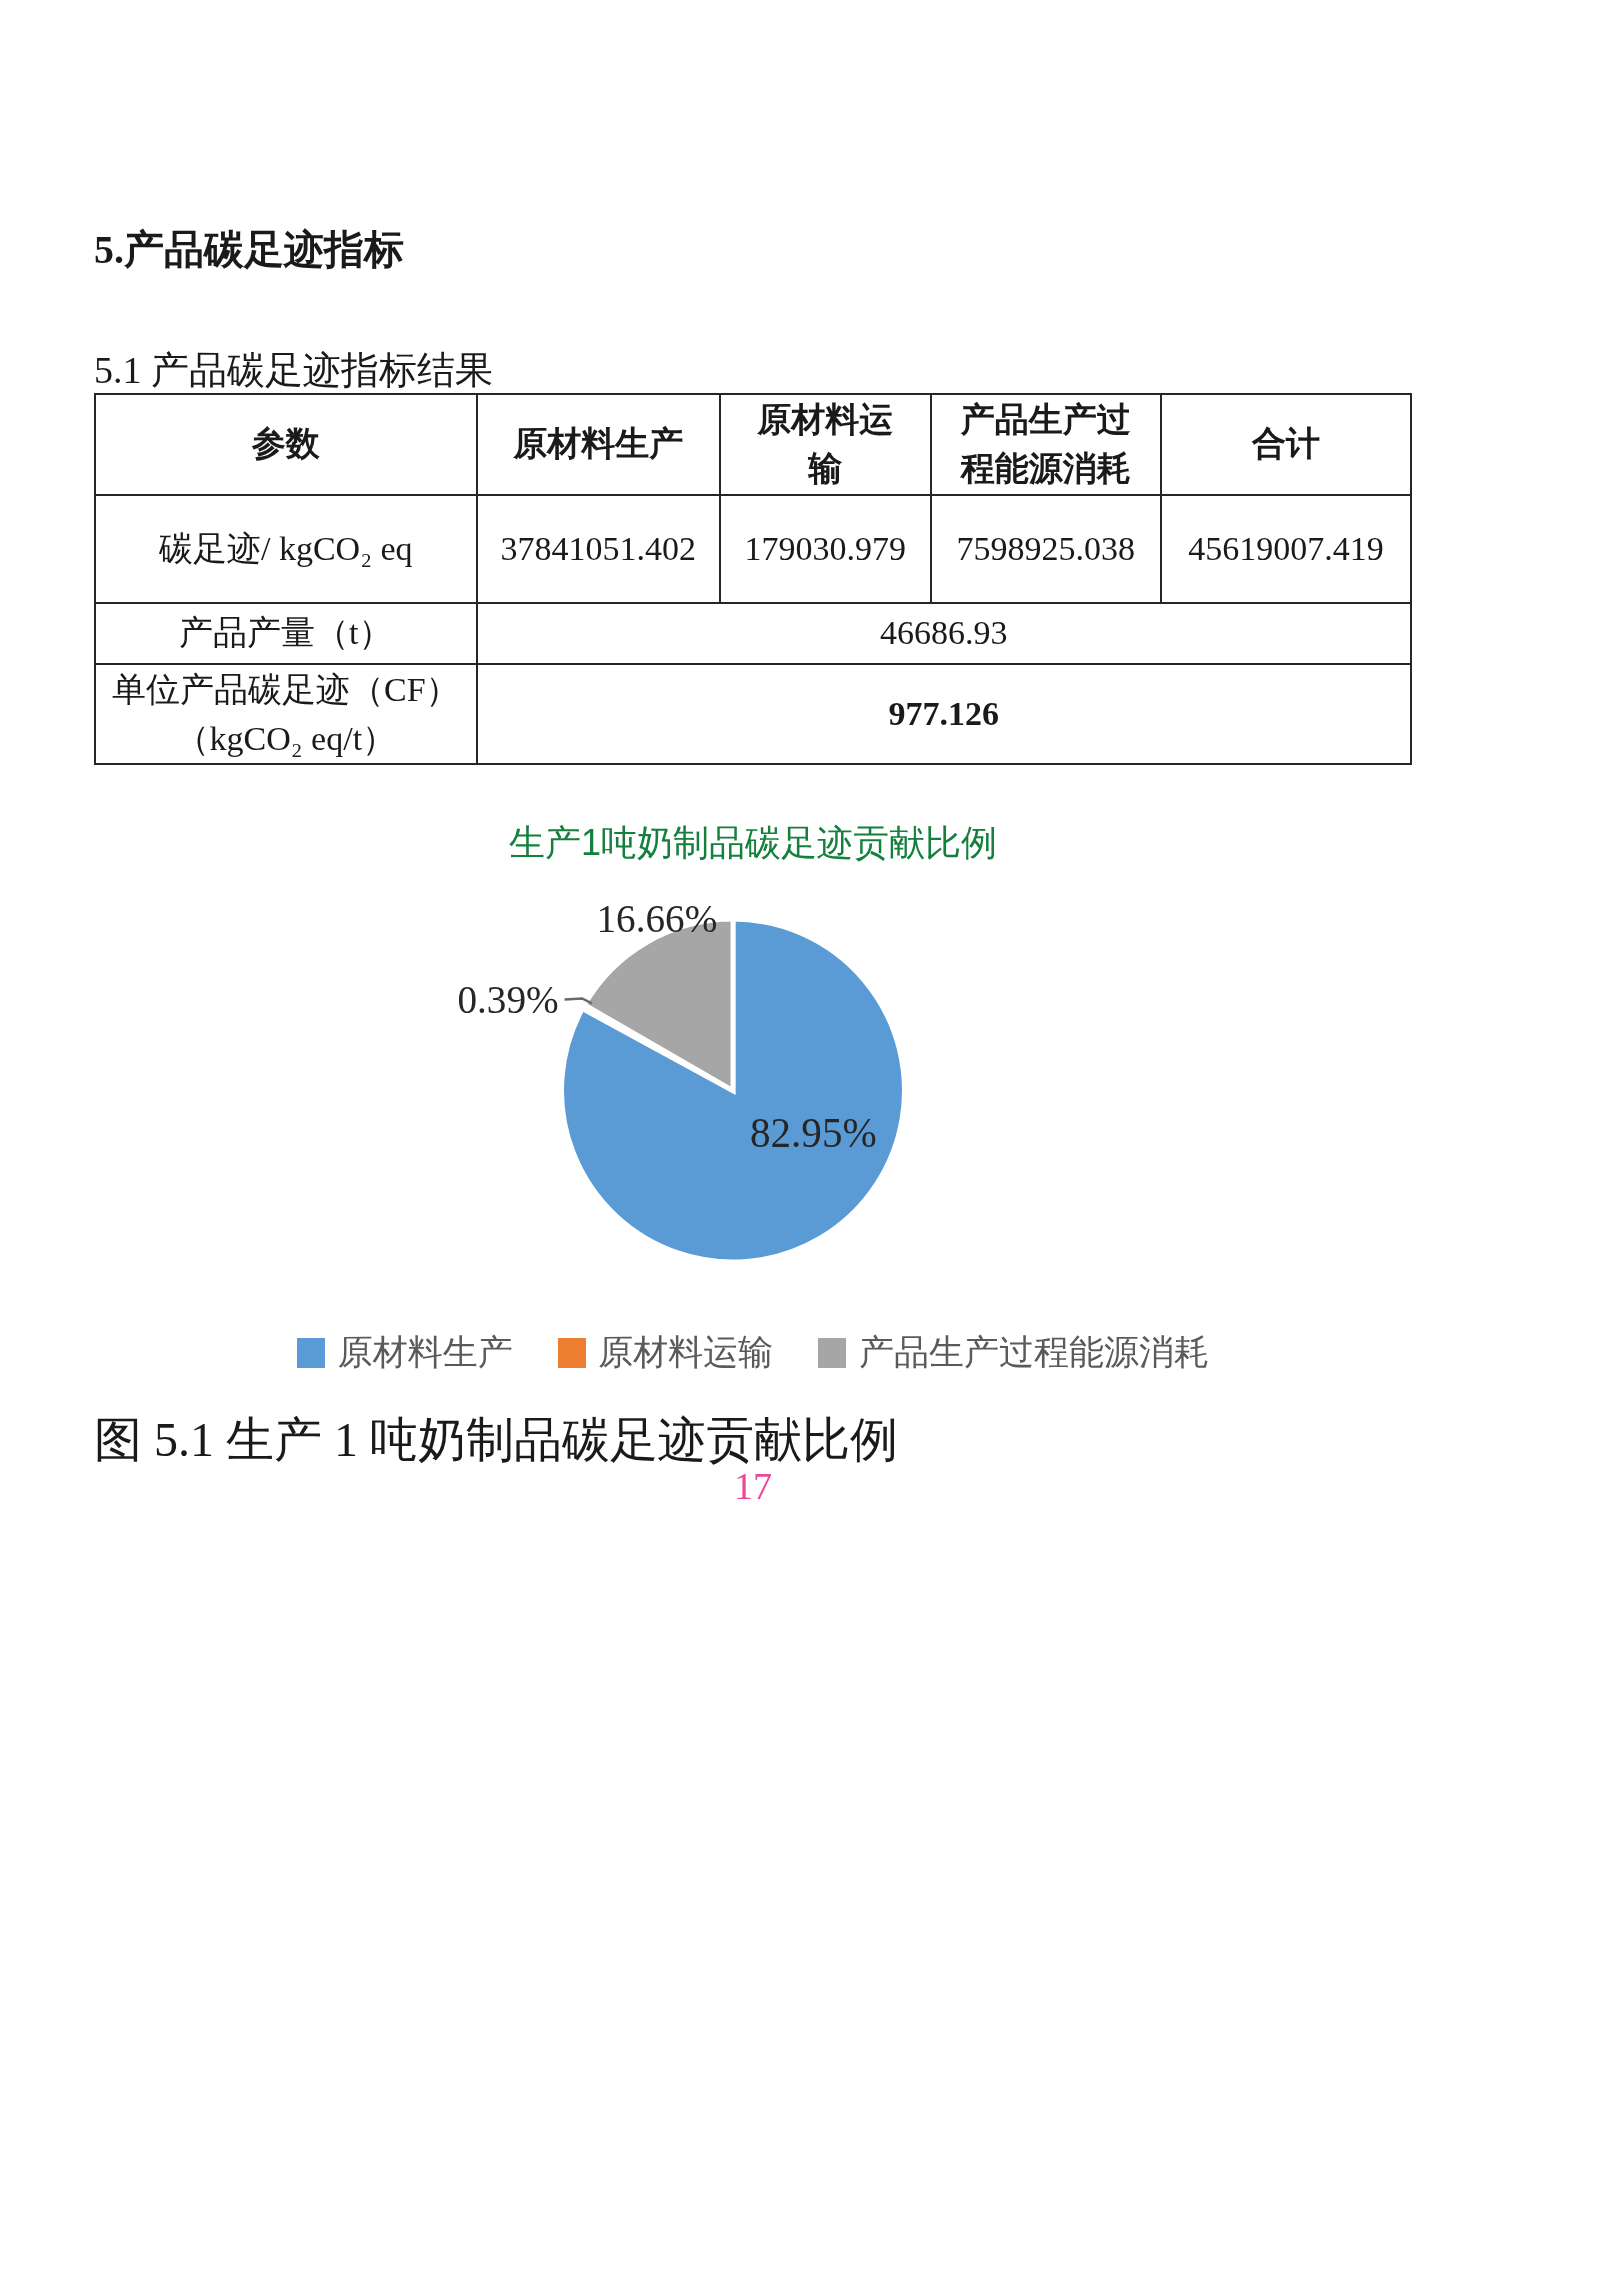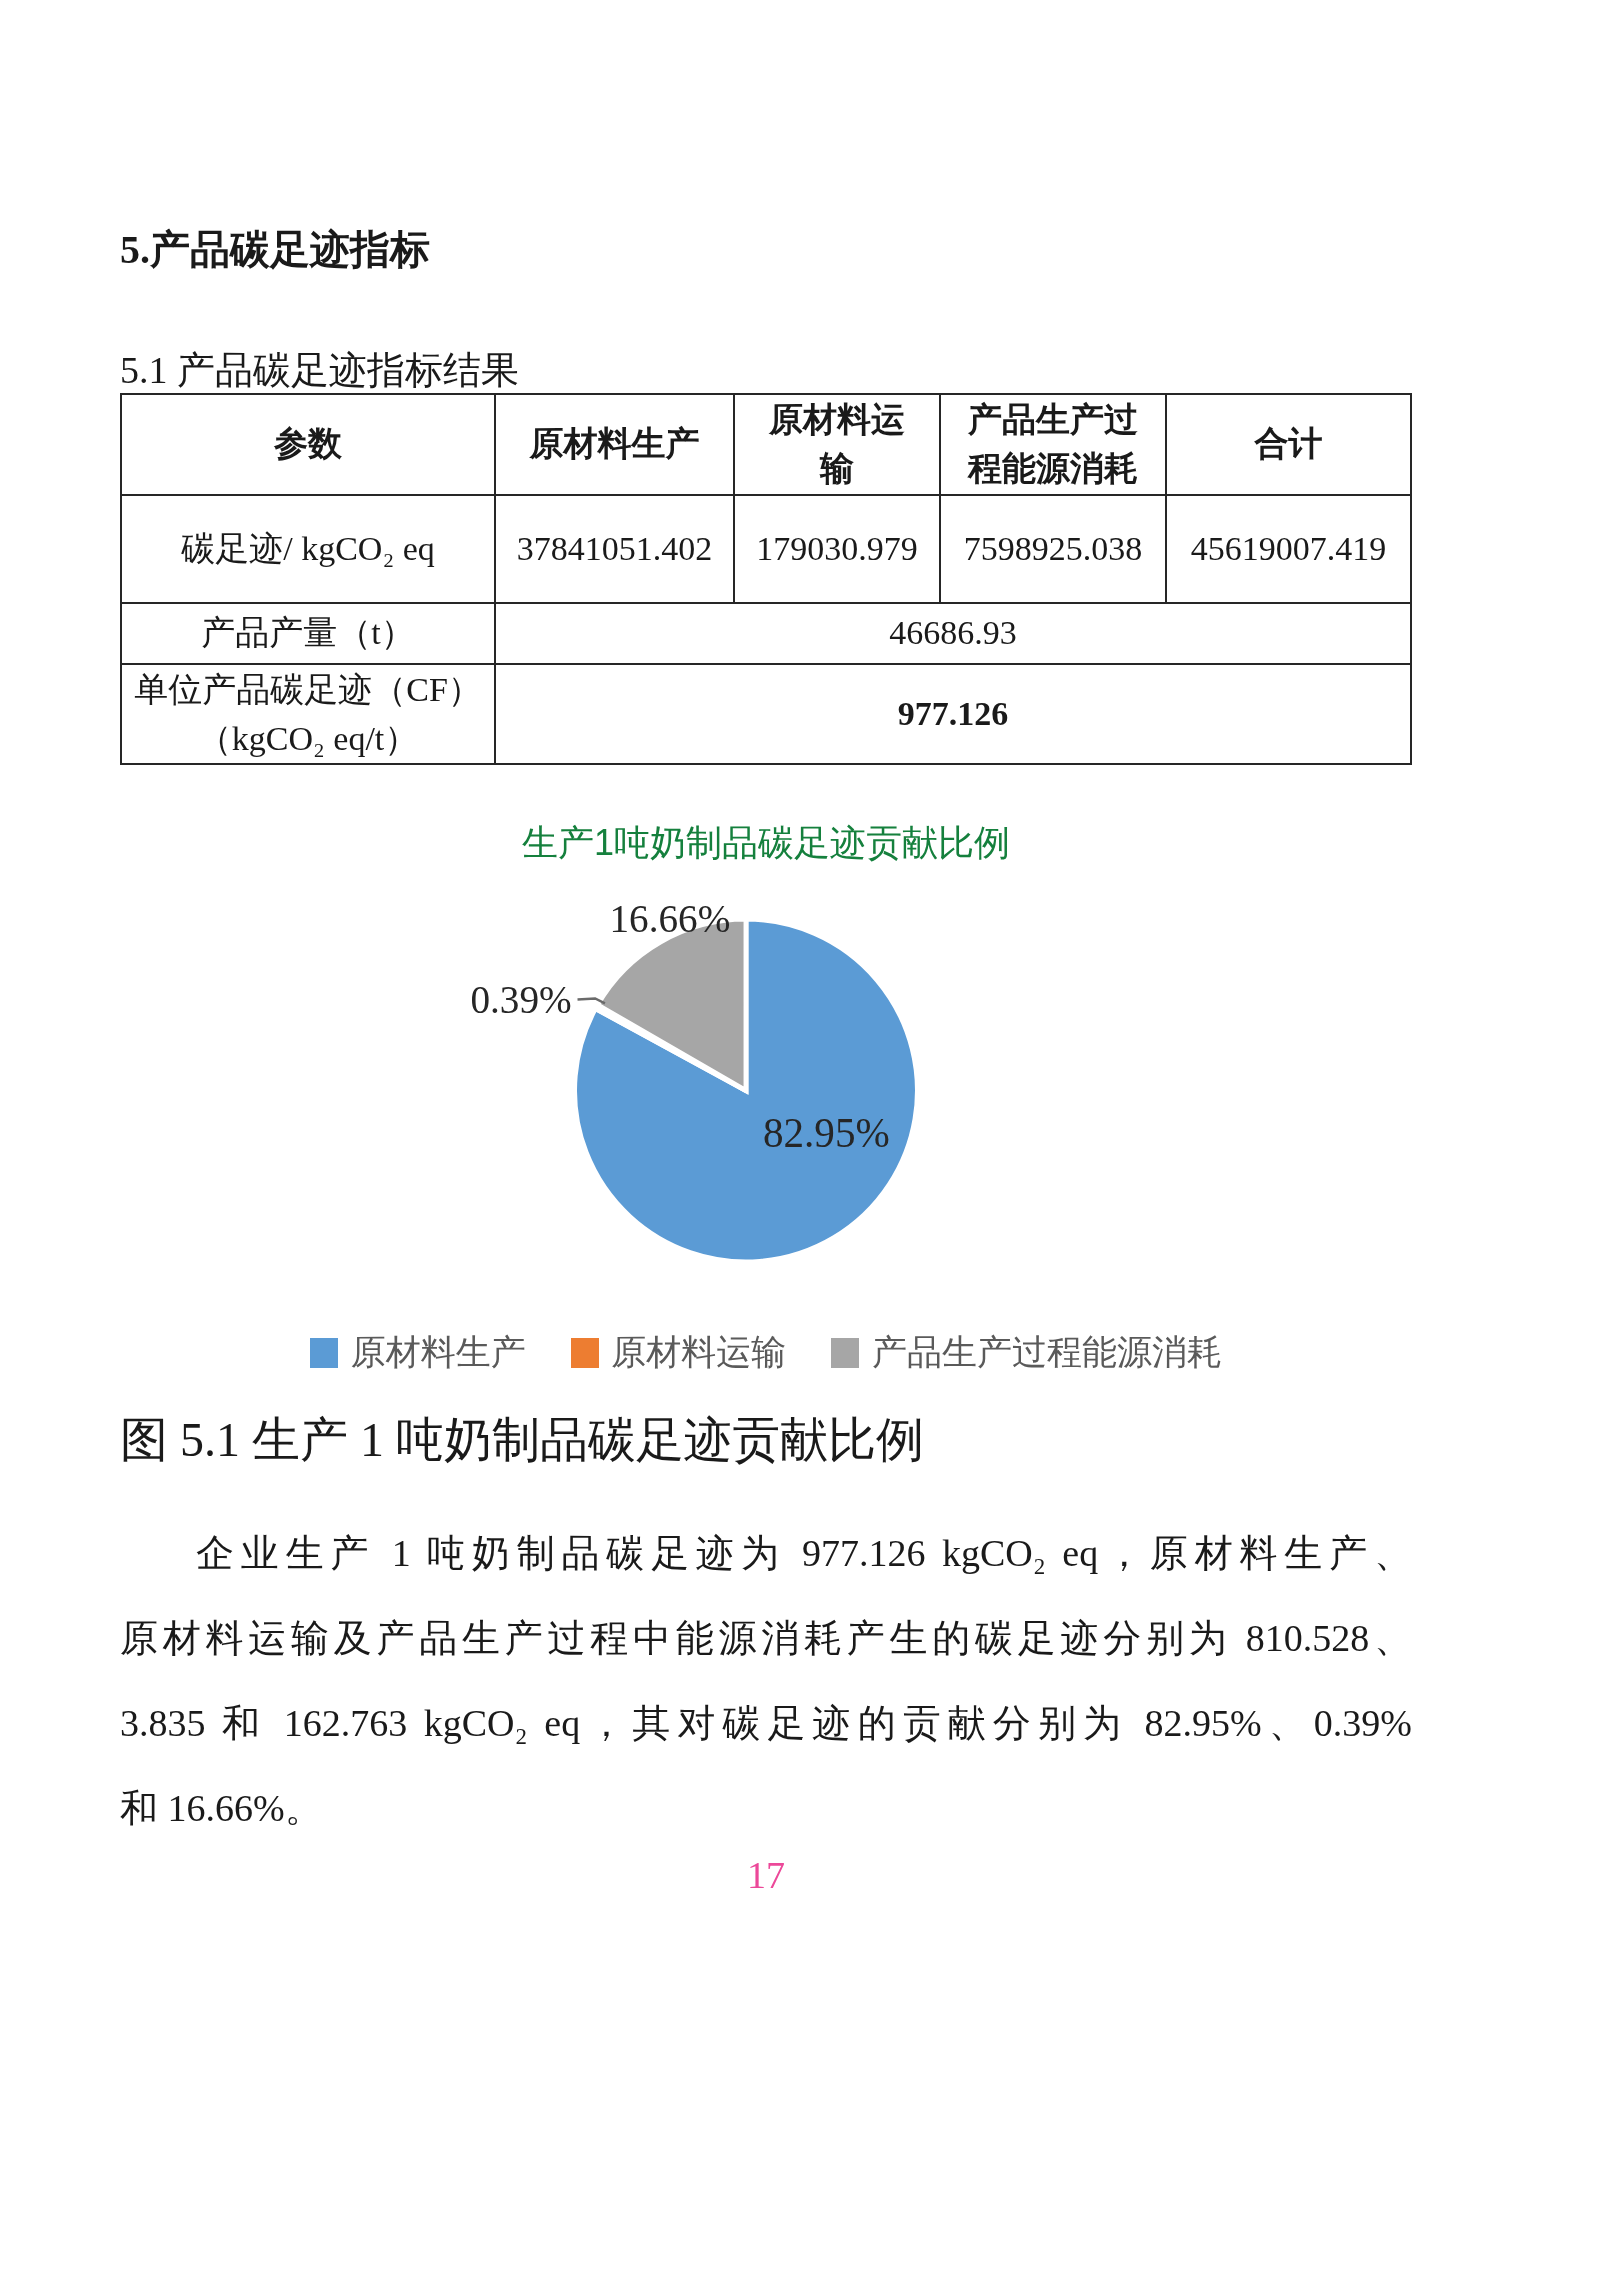--- a/index.html
+++ b/index.html
@@ -1,21 +1,21 @@
 <!DOCTYPE html>
 <html><head>
 <meta charset="utf-8">
 <style>
   html,body{margin:0;padding:0;background:#ffffff;}
   body{
     width:1621px;height:2293px;overflow:hidden;position:relative;
     font-family:"Liberation Serif","DejaVu Serif",serif;
     color:#1a1a1a;
   }
-  .page{padding:227px 209px 0 120px;}
+  .page{padding:227px 209px 0 94px;}
 
   .h1{font-size:40px;font-weight:700;line-height:45px;margin:0;}
   .h2{font-size:38px;font-weight:400;line-height:45px;margin:76px 0 0 0;}
   .h2b{font-size:38px;font-weight:400;line-height:45px;margin:29px 0 0 0;}
 
   .intro{margin-top:21.6px;font-size:38px;line-height:82px;}
   .jline{text-align:justify;text-align-last:justify;}
   .indent{text-indent:76px;}
 
   table.results{
@@ -129,23 +129,17 @@
       <span>原材料运输</span>
     </div>
     <div class="legend-item">
       <span class="swatch" style="background-color: rgb(166, 166, 166);"></span>
       <span>产品生产过程能源消耗</span>
     </div>
   </div>
 
   <div class="caption">图 5.1  生产 1 吨奶制品碳足迹贡献比例</div>
 
-  <div class="closing">
-    <div class="jline indent">企业生产 1 吨奶制品碳足迹为 977.126 kgCO₂ eq，原材料生产、</div>
-    <div class="jline">原材料运输及产品生产过程中能源消耗产生的碳足迹分别为 810.528、</div>
-    <div class="jline">3.835 和 162.763 kgCO₂ eq，其对碳足迹的贡献分别为 82.95%、0.39%</div>
-    <div>和 16.66%。</div>
-  </div>
 
   <div class="page-number">17</div>
 
 </div>
 
 
 </body></html>

